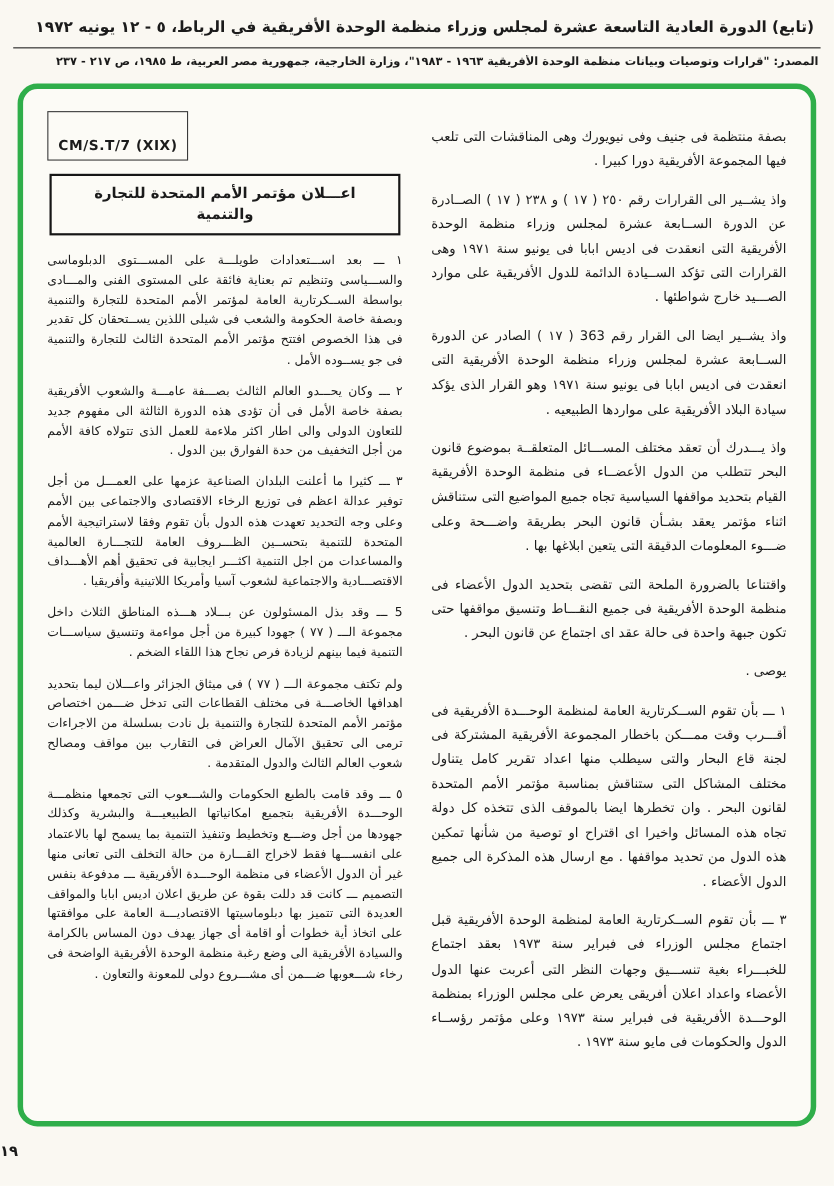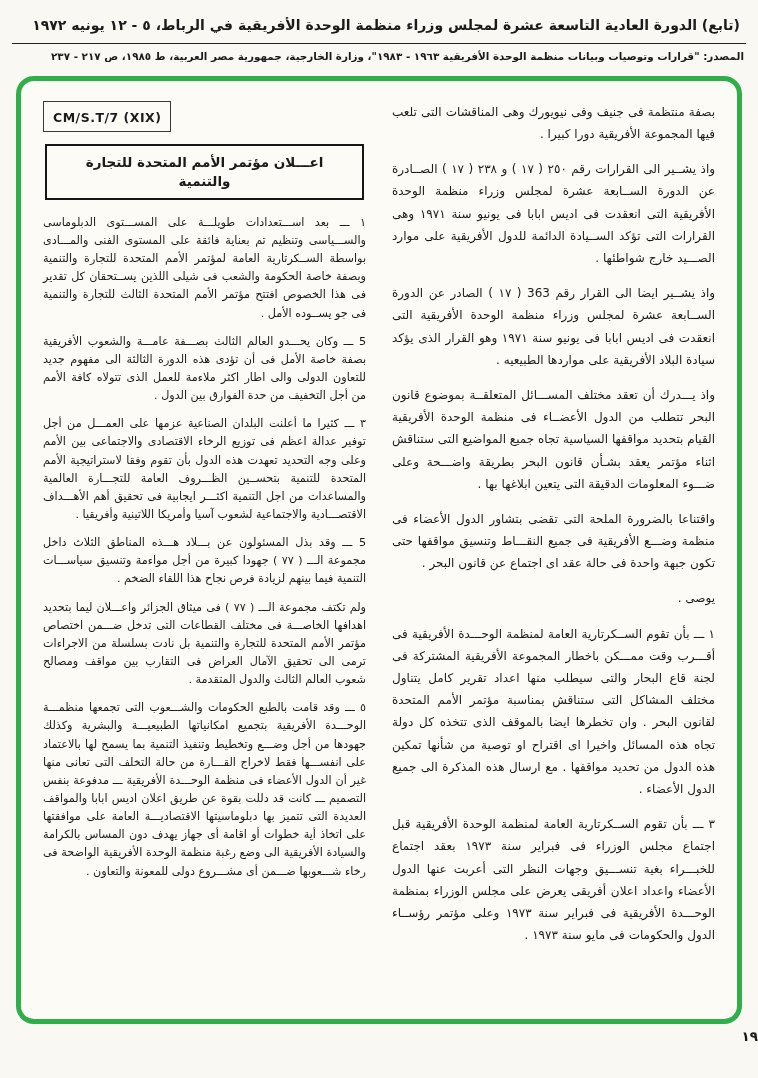--- a/index.html
+++ b/index.html
@@ -53,49 +53,49 @@
     height: 100%;
   }
   .col {
     flex: 1 1 0;
     min-width: 0;
     text-align: justify;
   }
   .col-right { font-size: 12px;   line-height: 1.85; }
   .col-left  { font-size: 11.2px; line-height: 1.62; }
 
-  .para { margin: 0 0 13px; }
+  .para { margin: 12px 0 13px; }
   .col-left .para { margin: 0 0 10px; }
 
   
   .ref-row { text-align: left; margin: 0 0 12px; }
   .doc-ref {
     display: inline-block;
     direction: ltr;
     unicode-bidi: embed;
     font-weight: 700;
     font-size: 12.5px;
     letter-spacing: 0.5px;
     border: 1px solid #3a3a3a;
-    padding: 6px 9px 3px;
+    padding: 20px 9px 3px;
   }
   .title-box {
     border: 2px solid #161616;
     margin: 0 2px 14px;
     padding: 7px 20px;
     text-align: center;
     font-weight: 700;
     font-size: 13.5px;
     line-height: 1.4;
   }
 
   
   .page-num {
-    text-align: right;
-    margin-top: 4px;
+    text-align: left;
+    margin-top: 15px;
     font-size: 13.5px;
     font-weight: 700;
   }
 </style>
 </head>
 <body>
 
 <div class="page">
 
   <header>
@@ -105,35 +105,35 @@
   </header>
 
   <main class="frame">
     <div class="cols">
 
       <section class="col col-right">
         <p class="para">بصفة منتظمة فى جنيف وفى نيويورك وهى المناقشات التى تلعب فيها المجموعة الأفريقية دورا كبيرا .</p>
         <p class="para">واذ يشــير الى القرارات رقم ٢٥٠ ( ١٧ ) و ٢٣٨ ( ١٧ ) الصــادرة عن الدورة الســابعة عشرة لمجلس وزراء منظمة الوحدة الأفريقية التى انعقدت فى اديس ابابا فى يونيو سنة ١٩٧١ وهى القرارات التى تؤكد الســيادة الدائمة للدول الأفريقية على موارد الصـــيد خارج شواطئها .</p>
         <p class="para">واذ يشــير ايضا الى القرار رقم 363 ( ١٧ ) الصادر عن الدورة الســابعة عشرة لمجلس وزراء منظمة الوحدة الأفريقية التى انعقدت فى اديس ابابا فى يونيو سنة ١٩٧١ وهو القرار الذى يؤكد سيادة البلاد الأفريقية على مواردها الطبيعيه .</p>
         <p class="para">واذ يـــدرك أن تعقد مختلف المســـائل المتعلقــة بموضوع قانون البحر تتطلب من الدول الأعضــاء فى منظمة الوحدة الأفريقية القيام بتحديد مواقفها السياسية تجاه جميع المواضيع التى ستناقش اثناء مؤتمر يعقد بشـأن قانون البحر بطريقة واضـــحة وعلى ضـــوء المعلومات الدقيقة التى يتعين ابلاغها بها .</p>
-        <p class="para">واقتناعا بالضرورة الملحة التى تقضى بتشاور الدول الأعضاء فى منظمة وضـــع الأفريقية فى جميع النقـــاط وتنسيق مواقفها حتى تكون جبهة واحدة فى حالة عقد اى اجتماع عن قانون البحر .</p>
+        <p class="para">واقتناعا بالضرورة الملحة التى تقضى بتحديد الدول الأعضاء فى منظمة الوحدة الأفريقية فى جميع النقـــاط وتنسيق مواقفها حتى تكون جبهة واحدة فى حالة عقد اى اجتماع عن قانون البحر .</p>
         <p class="para">يوصى .</p>
         <p class="para">١ ـــ بأن تقوم الســكرتارية العامة لمنظمة الوحـــدة الأفريقية فى أقـــرب وقت ممـــكن باخطار المجموعة الأفريقية المشتركة فى لجنة قاع البحار والتى سيطلب منها اعداد تقرير كامل يتناول مختلف المشاكل التى ستناقش بمناسبة مؤتمر الأمم المتحدة لقانون البحر . وان تخطرها ايضا بالموقف الذى تتخذه كل دولة تجاه هذه المسائل واخيرا اى اقتراح او توصية من شأنها تمكين هذه الدول من تحديد مواقفها . مع ارسال هذه المذكرة الى جميع الدول الأعضاء .</p>
         <p class="para">٣ ـــ بأن تقوم الســكرتارية العامة لمنظمة الوحدة الأفريقية قبل اجتماع مجلس الوزراء فى فبراير سنة ١٩٧٣ بعقد اجتماع للخبـــراء بغية تنســـيق وجهات النظر التى أعربت عنها الدول الأعضاء واعداد اعلان أفريقى يعرض على مجلس الوزراء بمنظمة الوحـــدة الأفريقية فى فبراير سنة ١٩٧٣ وعلى مؤتمر رؤســاء الدول والحكومات فى مايو سنة ١٩٧٣ .</p>
       </section>
 
       <section class="col col-left">
         <div class="ref-row">
           <span class="doc-ref">CM/S.T/7 (XIX)</span>
         </div>
         <div class="title-box">
           <span>اعـــلان مؤتمر الأمم المتحدة للتجارة والتنمية</span>
         </div>
         <p class="para">١ ـــ بعد اســـتعدادات طويلـــة على المســـتوى الدبلوماسى والســـياسى وتنظيم تم بعناية فائقة على المستوى الفنى والمـــادى بواسطة الســكرتارية العامة لمؤتمر الأمم المتحدة للتجارة والتنمية وبصفة خاصة الحكومة والشعب فى شيلى اللذين يســتحقان كل تقدير فى هذا الخصوص افتتح مؤتمر الأمم المتحدة الثالث للتجارة والتنمية فى جو يســوده الأمل .</p>
-        <p class="para">5 ـــ وكان يحـــدو العالم الثالث بصـــفة عامـــة والشعوب الأفريقية بصفة خاصة الأمل فى أن تؤدى هذه الدورة الثالثة الى مفهوم جديد للتعاون الدولى والى اطار اكثر ملاءمة للعمل الذى تتولاه كافة الأمم من أجل التخفيف من حدة الفوارق بين الدول .</p>
+        <p class="para">٢ ـــ وكان يحـــدو العالم الثالث بصـــفة عامـــة والشعوب الأفريقية بصفة خاصة الأمل فى أن تؤدى هذه الدورة الثالثة الى مفهوم جديد للتعاون الدولى والى اطار اكثر ملاءمة للعمل الذى تتولاه كافة الأمم من أجل التخفيف من حدة الفوارق بين الدول .</p>
         <p class="para">٣ ـــ كثيرا ما أعلنت البلدان الصناعية عزمها على العمـــل من أجل توفير عدالة اعظم فى توزيع الرخاء الاقتصادى والاجتماعى بين الأمم وعلى وجه التحديد تعهدت هذه الدول بأن تقوم وفقا لاستراتيجية الأمم المتحدة للتنمية بتحســين الظـــروف العامة للتجـــارة العالمية والمساعدات من اجل التنمية اكثـــر ايجابية فى تحقيق أهم الأهـــداف الاقتصـــادية والاجتماعية لشعوب آسيا وأمريكا اللاتينية وأفريقيا .</p>
         <p class="para">5 ـــ وقد بذل المسئولون عن بـــلاد هـــذه المناطق الثلاث داخل مجموعة الـــ ( ٧٧ ) جهودا كبيرة من أجل مواءمة وتنسيق سياســـات التنمية فيما بينهم لزيادة فرص نجاح هذا اللقاء الضخم .</p>
         <p class="para">ولم تكتف مجموعة الـــ ( ٧٧ ) فى ميثاق الجزائر واعـــلان ليما بتحديد اهدافها الخاصـــة فى مختلف القطاعات التى تدخل ضـــمن اختصاص مؤتمر الأمم المتحدة للتجارة والتنمية بل نادت بسلسلة من الاجراءات ترمى الى تحقيق الآمال العراض فى التقارب بين مواقف ومصالح شعوب العالم الثالث والدول المتقدمة .</p>
         <p class="para">٥ ـــ وقد قامت بالطبع الحكومات والشـــعوب التى تجمعها منظمـــة الوحـــدة الأفريقية بتجميع امكانياتها الطبيعيـــة والبشرية وكذلك جهودها من أجل وضـــع وتخطيط وتنفيذ التنمية بما يسمح لها بالاعتماد على انفســـها فقط لاخراج القـــارة من حالة التخلف التى تعانى منها غير أن الدول الأعضاء فى منظمة الوحـــدة الأفريقية ـــ مدفوعة بنفس التصميم ـــ كانت قد دللت بقوة عن طريق اعلان اديس ابابا والمواقف العديدة التى تتميز بها دبلوماسيتها الاقتصاديـــة العامة على موافقتها على اتخاذ أية خطوات أو اقامة أى جهاز يهدف دون المساس بالكرامة والسيادة الأفريقية الى وضع رغبة منظمة الوحدة الأفريقية الواضحة فى رخاء شـــعوبها ضـــمن أى مشـــروع دولى للمعونة والتعاون .</p>
       </section>
 
     </div>
   </main>
 
   <footer>

